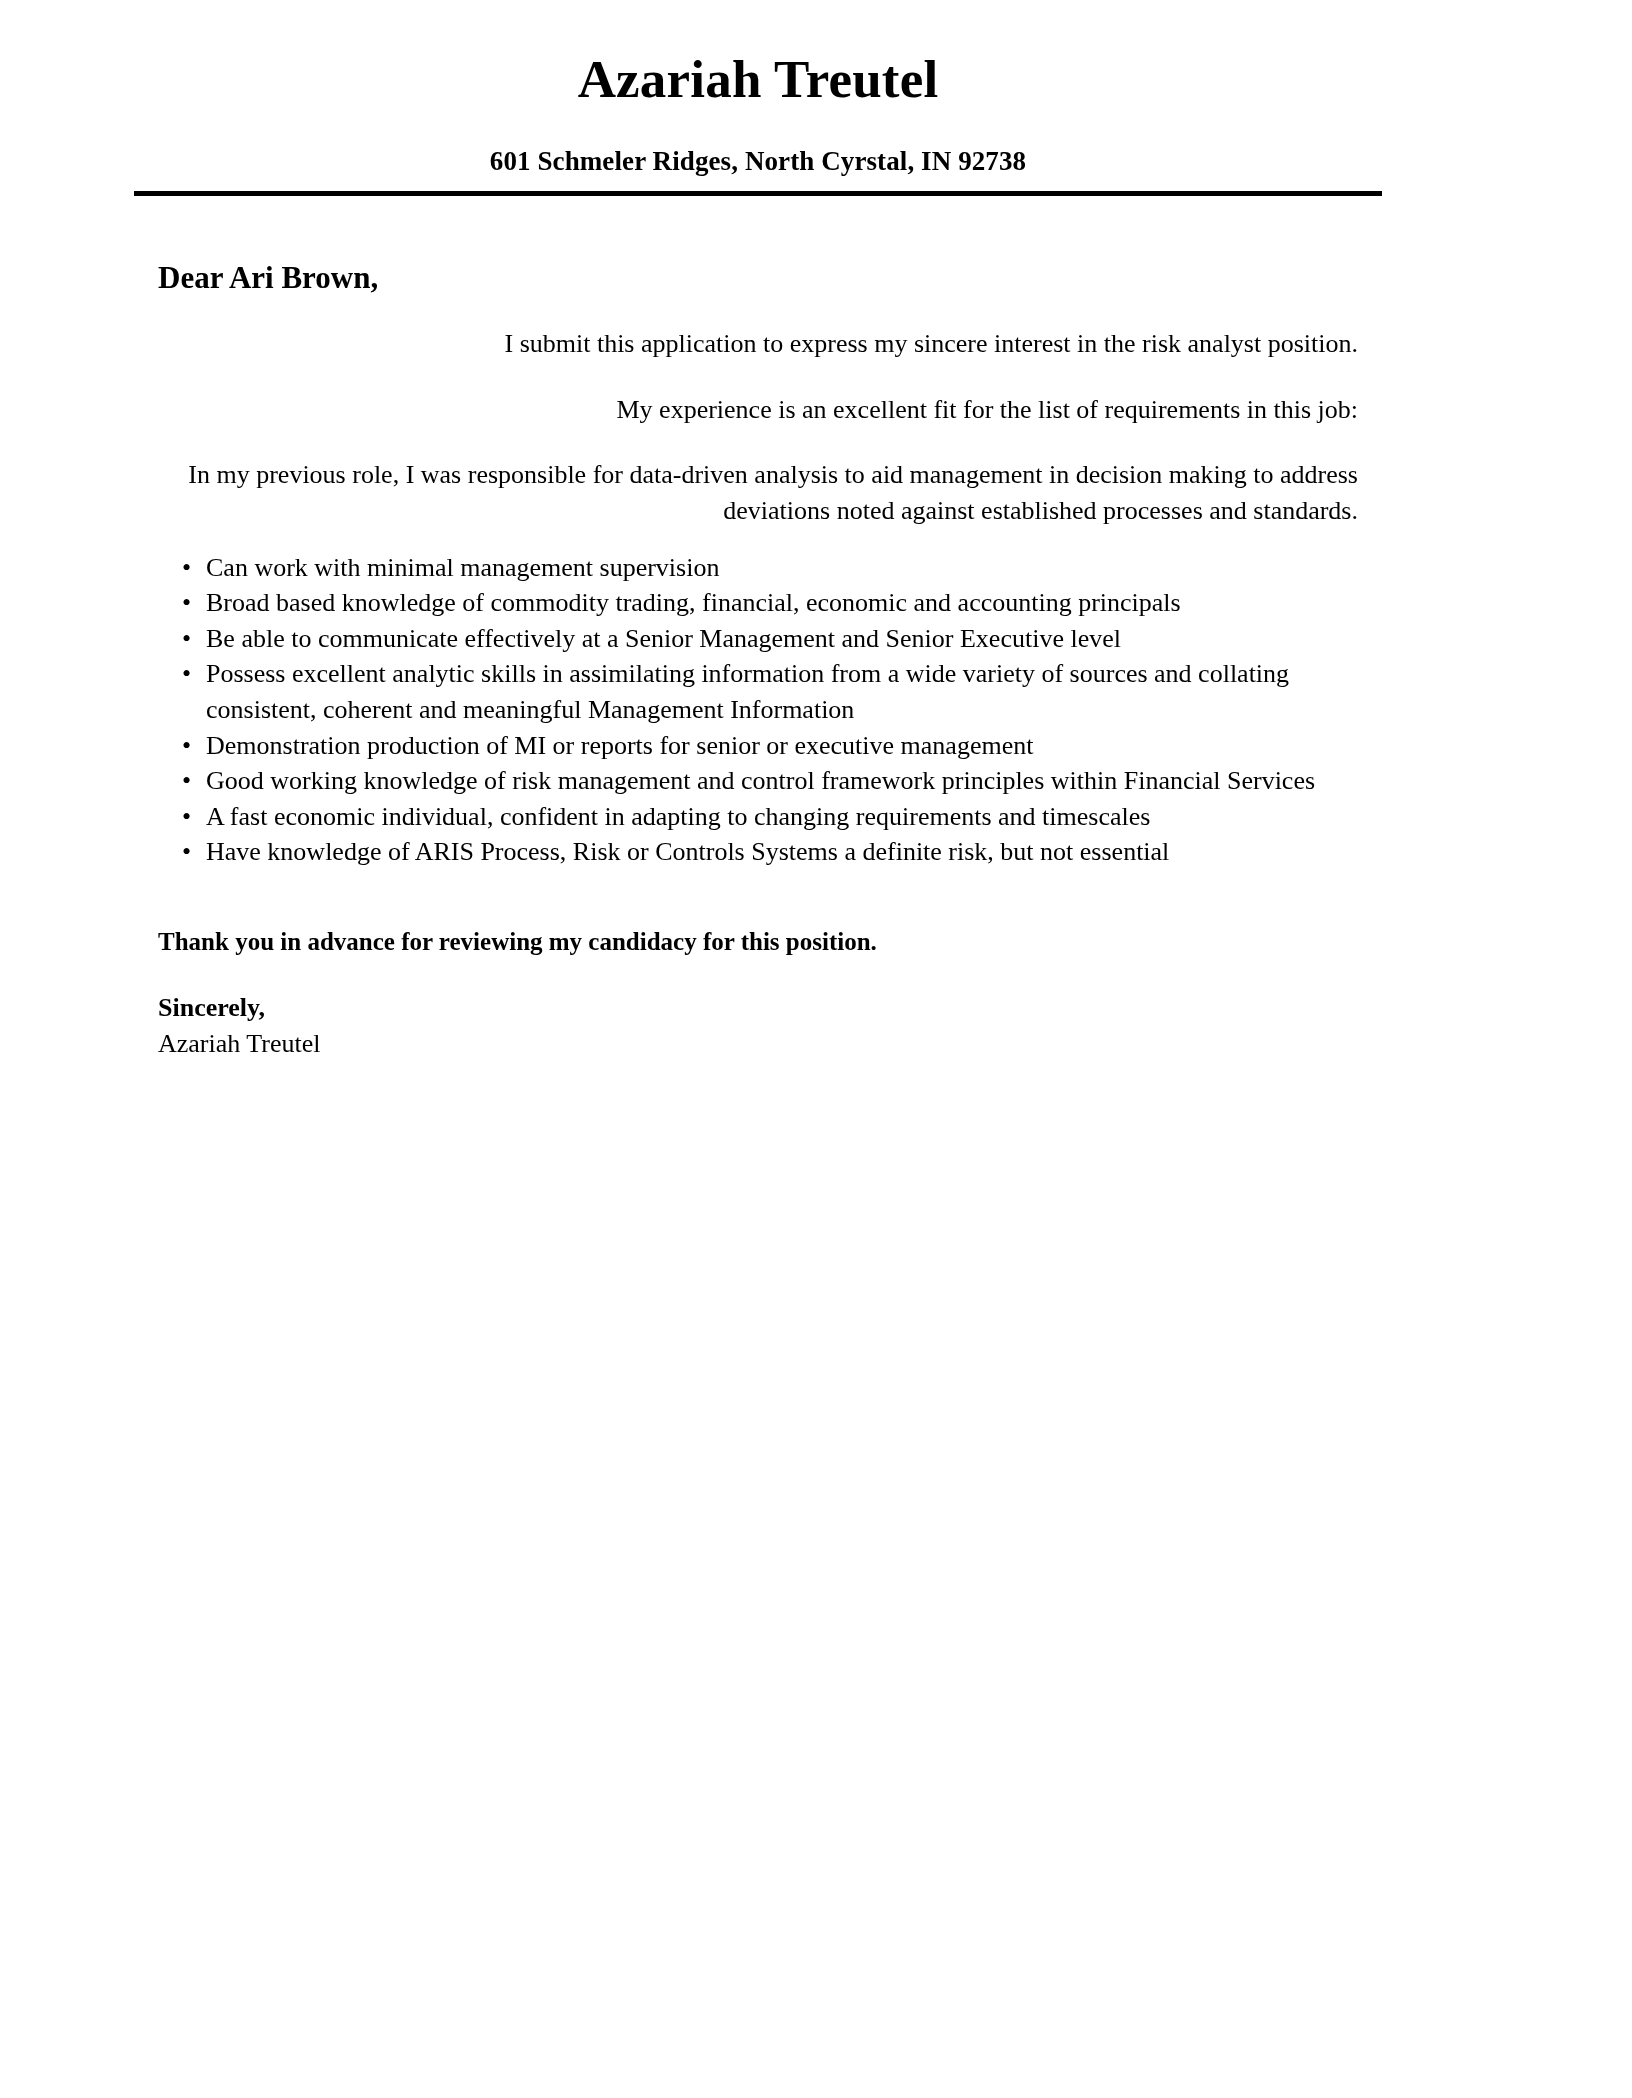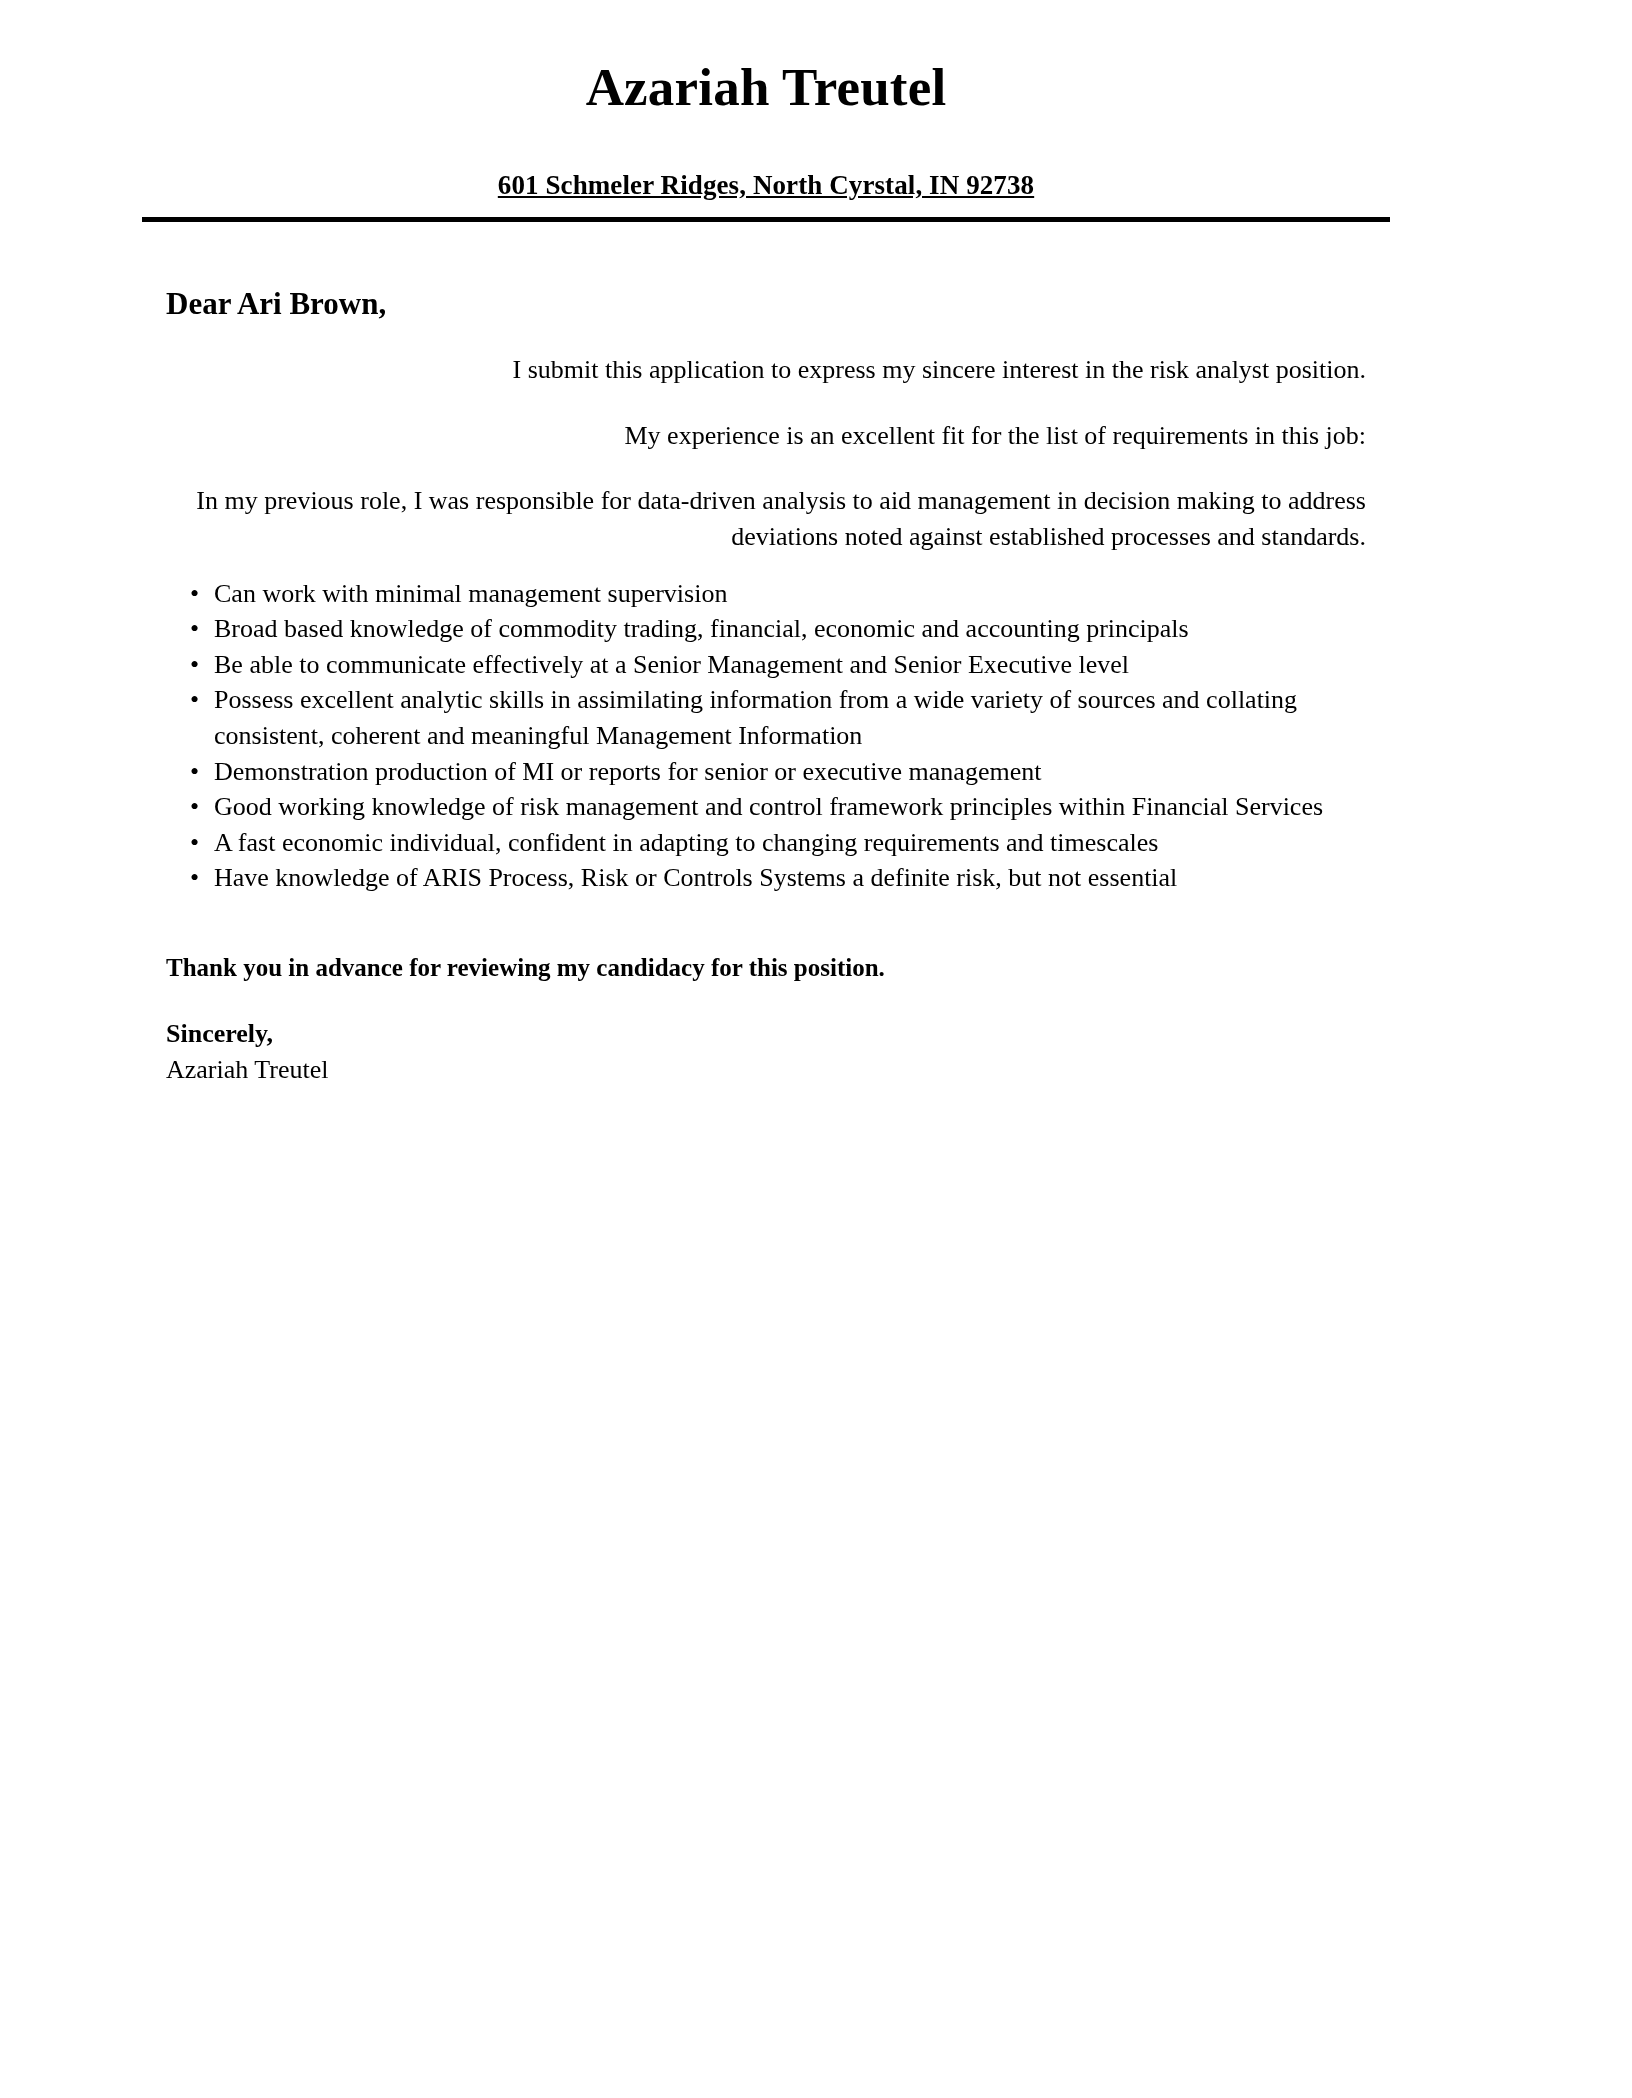--- a/index.html
+++ b/index.html
@@ -21,42 +21,41 @@
     height: 2098px;
     background: #ffffff;
     box-sizing: border-box;
   }
 
   .letter {
     position: absolute;
     left: 0;
     top: 0;
     width: 1500px;
-    padding: 16px;
+    padding: 8px;
   }
 
   
   .header {
     text-align: center;
     padding-top: 44px;
   }
   .candidate-name {
     font-size: 53px;
     font-weight: bold;
     line-height: 1.04;
     letter-spacing: 0.2px;
     margin: 0;
   }
   .candidate-address {
     font-size: 27px;
     font-weight: bold;
-    margin: 16px;
+    margin: 0;
     padding-top: 39px;
     letter-spacing: 0.1px;
-    text-decoration: underline;
   }
   .header-rule {
     margin: 14px 126px 0 126px;
     height: 0;
     border: 0;
     border-top: 5px solid #000000;
   }
 
   
   .body-wrap {

